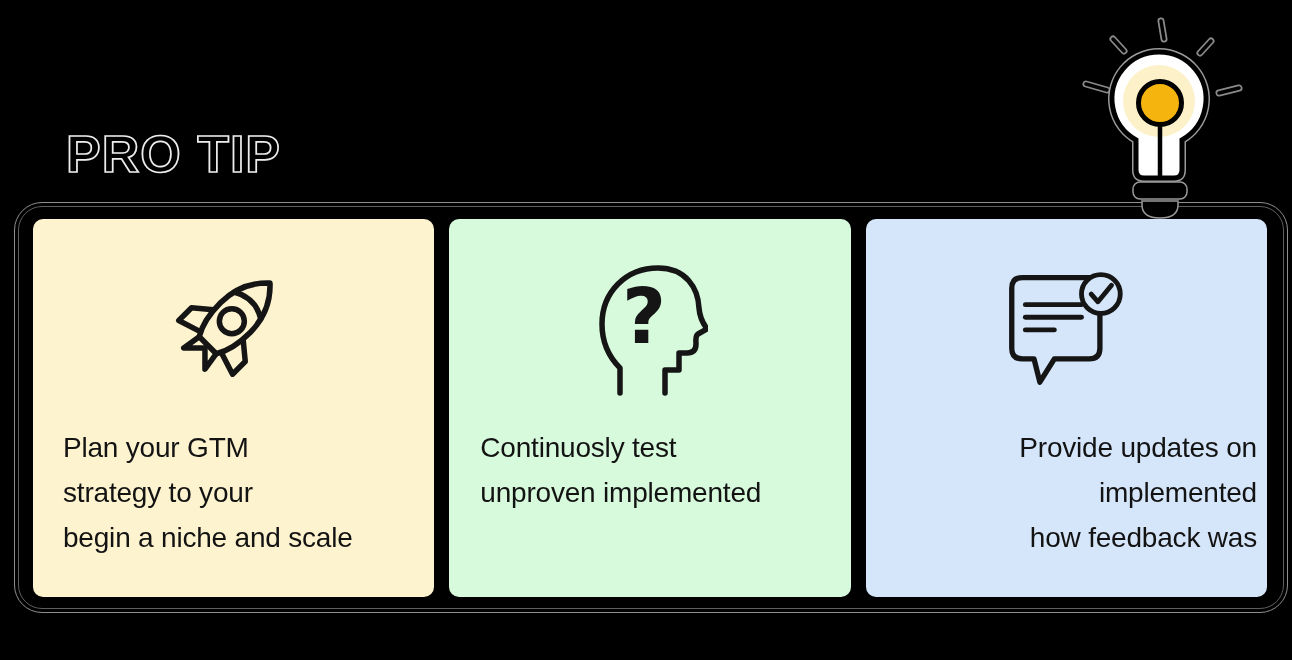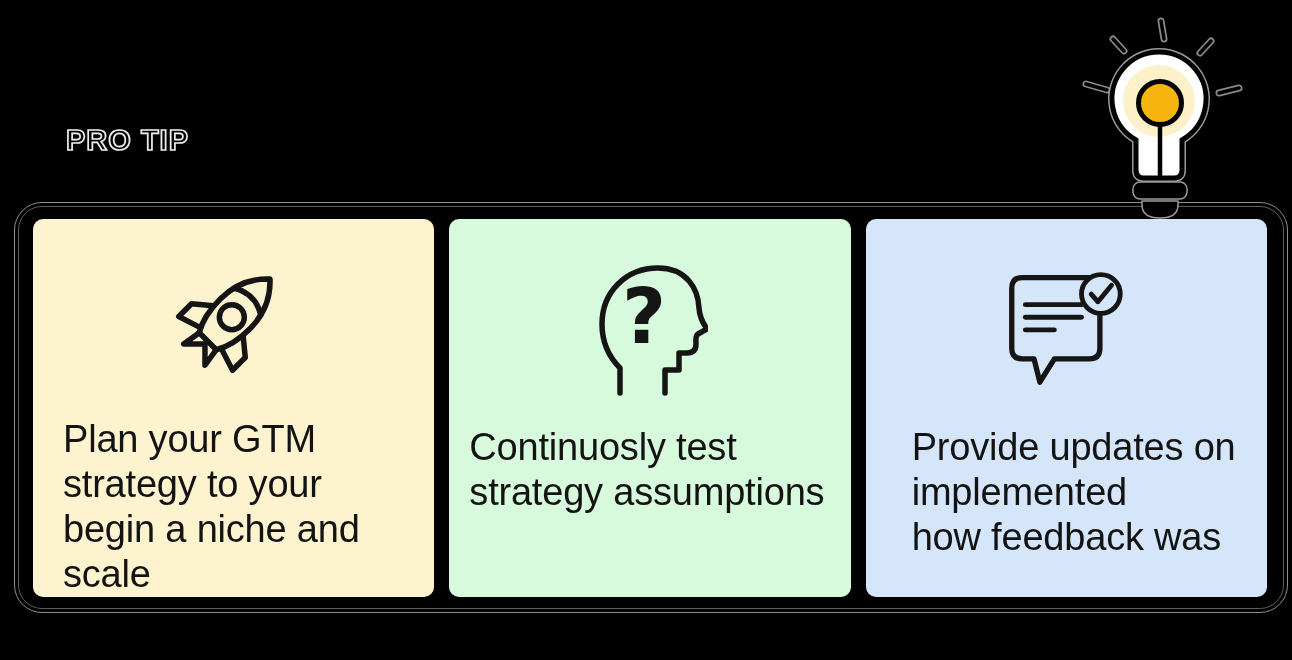--- a/index.html
+++ b/index.html
@@ -7,21 +7,21 @@
     width: 1292px; height: 660px;
     background: #000;
     font-family: "Liberation Sans", sans-serif;
     overflow: hidden;
   }
   .stage { position: relative; width: 1292px; height: 660px; background: #000; }
 
   
   .protip {
     position: absolute; left: 66px; top: 124px; margin: 0;
-    font-size: 29px; font-weight: 800; letter-spacing: 1px;
+    font-size: 52px; font-weight: 800; letter-spacing: 1px;
     color: #000;
     -webkit-text-stroke: 1.7px #ededed;
   }
 
   
   .board {
     position: absolute; left: 14px; top: 202px;
     width: 1274px; height: 411px;
     border-radius: 28px; background: #000;
   }
@@ -42,24 +42,24 @@
     flex: 1; border-radius: 10px;
     display: flex; flex-direction: column;
     box-sizing: border-box;
   }
   .icon-area {
     height: 198px; box-sizing: border-box; padding-top: 16px;
     display: flex; align-items: center; justify-content: center;
   }
   .card-text {
     margin-top: 8px;
-    font-size: 38px; line-height: 45px; letter-spacing: -0.2px;
+    font-size: 28px; line-height: 45px; letter-spacing: -0.2px;
     color: #131313; padding-left: 30px; padding-right: 10px;
   }
-  .c2 .card-text { padding-left: 20px; }
+  .c2 .card-text { padding-left: 31px; }
   .c3 .card-text { padding-left: 46px; }
 
   
   .bulb { position: absolute; left: 1076px; top: 4px; z-index: 2; }
 </style>
 </head>
 <body>
 
 <div class="stage">
 
@@ -92,25 +92,25 @@
         <div class="icon-area">
           <svg width="116" height="142" viewBox="0 0 116 142">
             <g fill="none" stroke="#151515" stroke-width="5.5" stroke-linejoin="round" stroke-linecap="round">
               <path d="M 28,138 L 28,113 C 16,101 10,87 10,69 C 10,37 34,13 66,13 C 94,13 106,33 107,53 C 107.5,61 110,67 115,74 L 106,79 C 103,81 104,85 104,89 C 104,95 101,98 95,98 L 87,98 L 87,115 L 73,115 L 73,138"></path>
             </g>
             <text x="52" y="88" text-anchor="middle" font-size="76" font-weight="bold" fill="#151515" font-family="DejaVu Sans, sans-serif">?</text>
           </svg>
         </div>
         <div class="card-text">
           <div>Continuosly test</div>
-          <div>strategy assumptions</div>
+          <div>unproven implemented</div>
         </div>
       </div>
 
-      <div class="card c3" style="background: rgb(213, 230, 250);">
+      <div class="card c3" style="background: rgb(213, 230, 250); text-align: right;">
         <div class="icon-area">
           <svg width="124" height="130" viewBox="0 0 128 132">
             <g fill="none" stroke="#151515" stroke-width="5.5" stroke-linejoin="round" stroke-linecap="round">
               <path d="M 19,16 H 88 Q 99,16 99,27 V 89 Q 99,100 88,100 H 52 L 37,124 L 31,100 H 19 Q 8,100 8,89 V 27 Q 8,16 19,16 Z"></path>
               <line x1="22" y1="44" x2="80" y2="44" stroke-width="5"></line>
               <line x1="22" y1="57" x2="80" y2="57" stroke-width="5"></line>
               <line x1="22" y1="70" x2="52" y2="70" stroke-width="5"></line>
             </g>
             <circle cx="100" cy="33" r="20" stroke="#151515" stroke-width="5" fill="#d5e6fa"></circle>
             <path d="M 90,33 L 97,41 L 111,24" fill="none" stroke="#151515" stroke-width="5" stroke-linejoin="round" stroke-linecap="round"></path>

